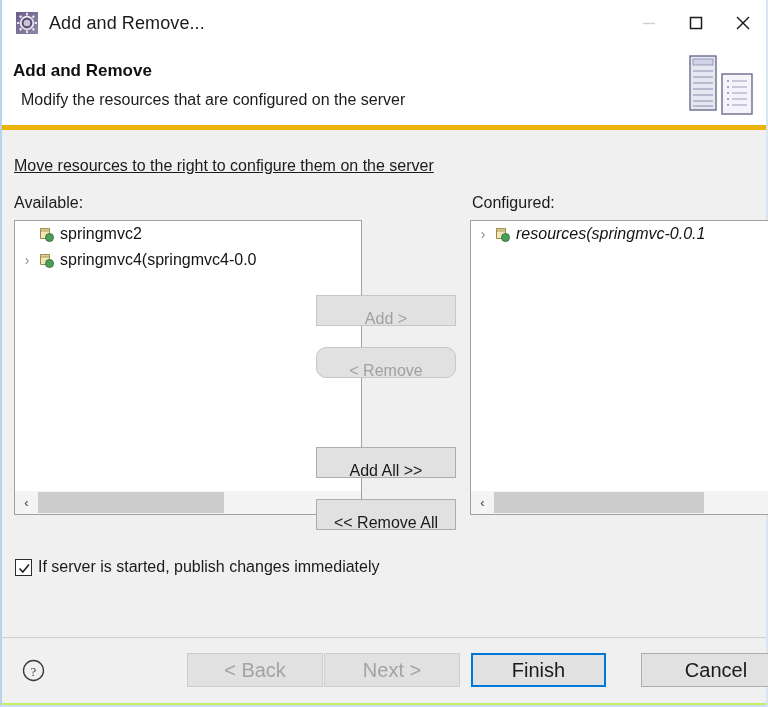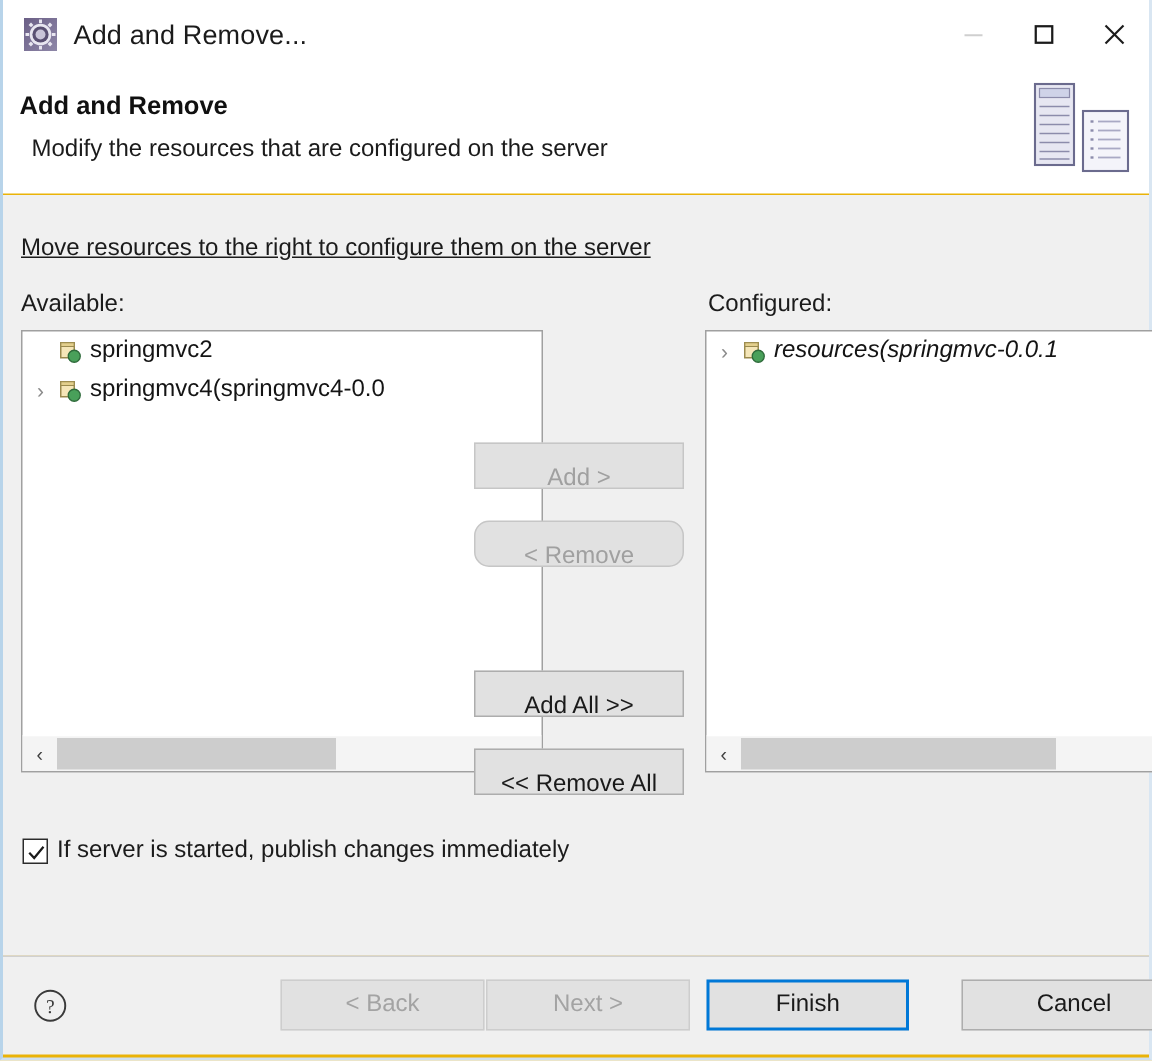--- a/index.html
+++ b/index.html
@@ -15,21 +15,21 @@
   }
 
   .window {
     position: relative;
     width: 768px;
     height: 707px;
     box-sizing: border-box;
     border-left: 2px solid #b8d4ea;
     border-right: 2px solid #d9e6f2;
     border-bottom: 2px solid #cfe0ef;
-    background: #eab308;
+    background: #bef264;
   }
 
   
   .titlebar {
     position: relative;
     height: 46px;
     background: #ffffff;
     display: flex;
     align-items: center;
   }
@@ -61,21 +61,21 @@
     align-items: center;
     justify-content: center;
   }
   .winbtn svg { display: block; }
 
   
   .header {
     position: relative;
     height: 84px;
     background: #ffffff;
-    border-bottom: 1px solid #eab308;
+    border-bottom: 5px solid #eab308;
     box-sizing: border-box;
     padding-left: 28px;
   }
   .header-title {
     position: absolute;
     left: 11px;
     top: 15px;
     font-size: 17px;
     font-weight: bold;
     color: #101010;
@@ -278,21 +278,21 @@
     height: 23px;
   }
   .footbtn {
     position: absolute;
     top: 15px;
     height: 34px;
     box-sizing: border-box;
     background: #e1e1e1;
     border: 1px solid #adadad;
     font-family: "Liberation Sans", sans-serif;
-    font-size: 16px;
+    font-size: 20px;
     color: #1a1a1a;
     text-align: center;
     line-height: 32px;
     padding: 0;
   }
   .footbtn.disabled {
     color: #a3a3a3;
     border-color: #cdcdcd;
   }
   .footbtn.primary {

